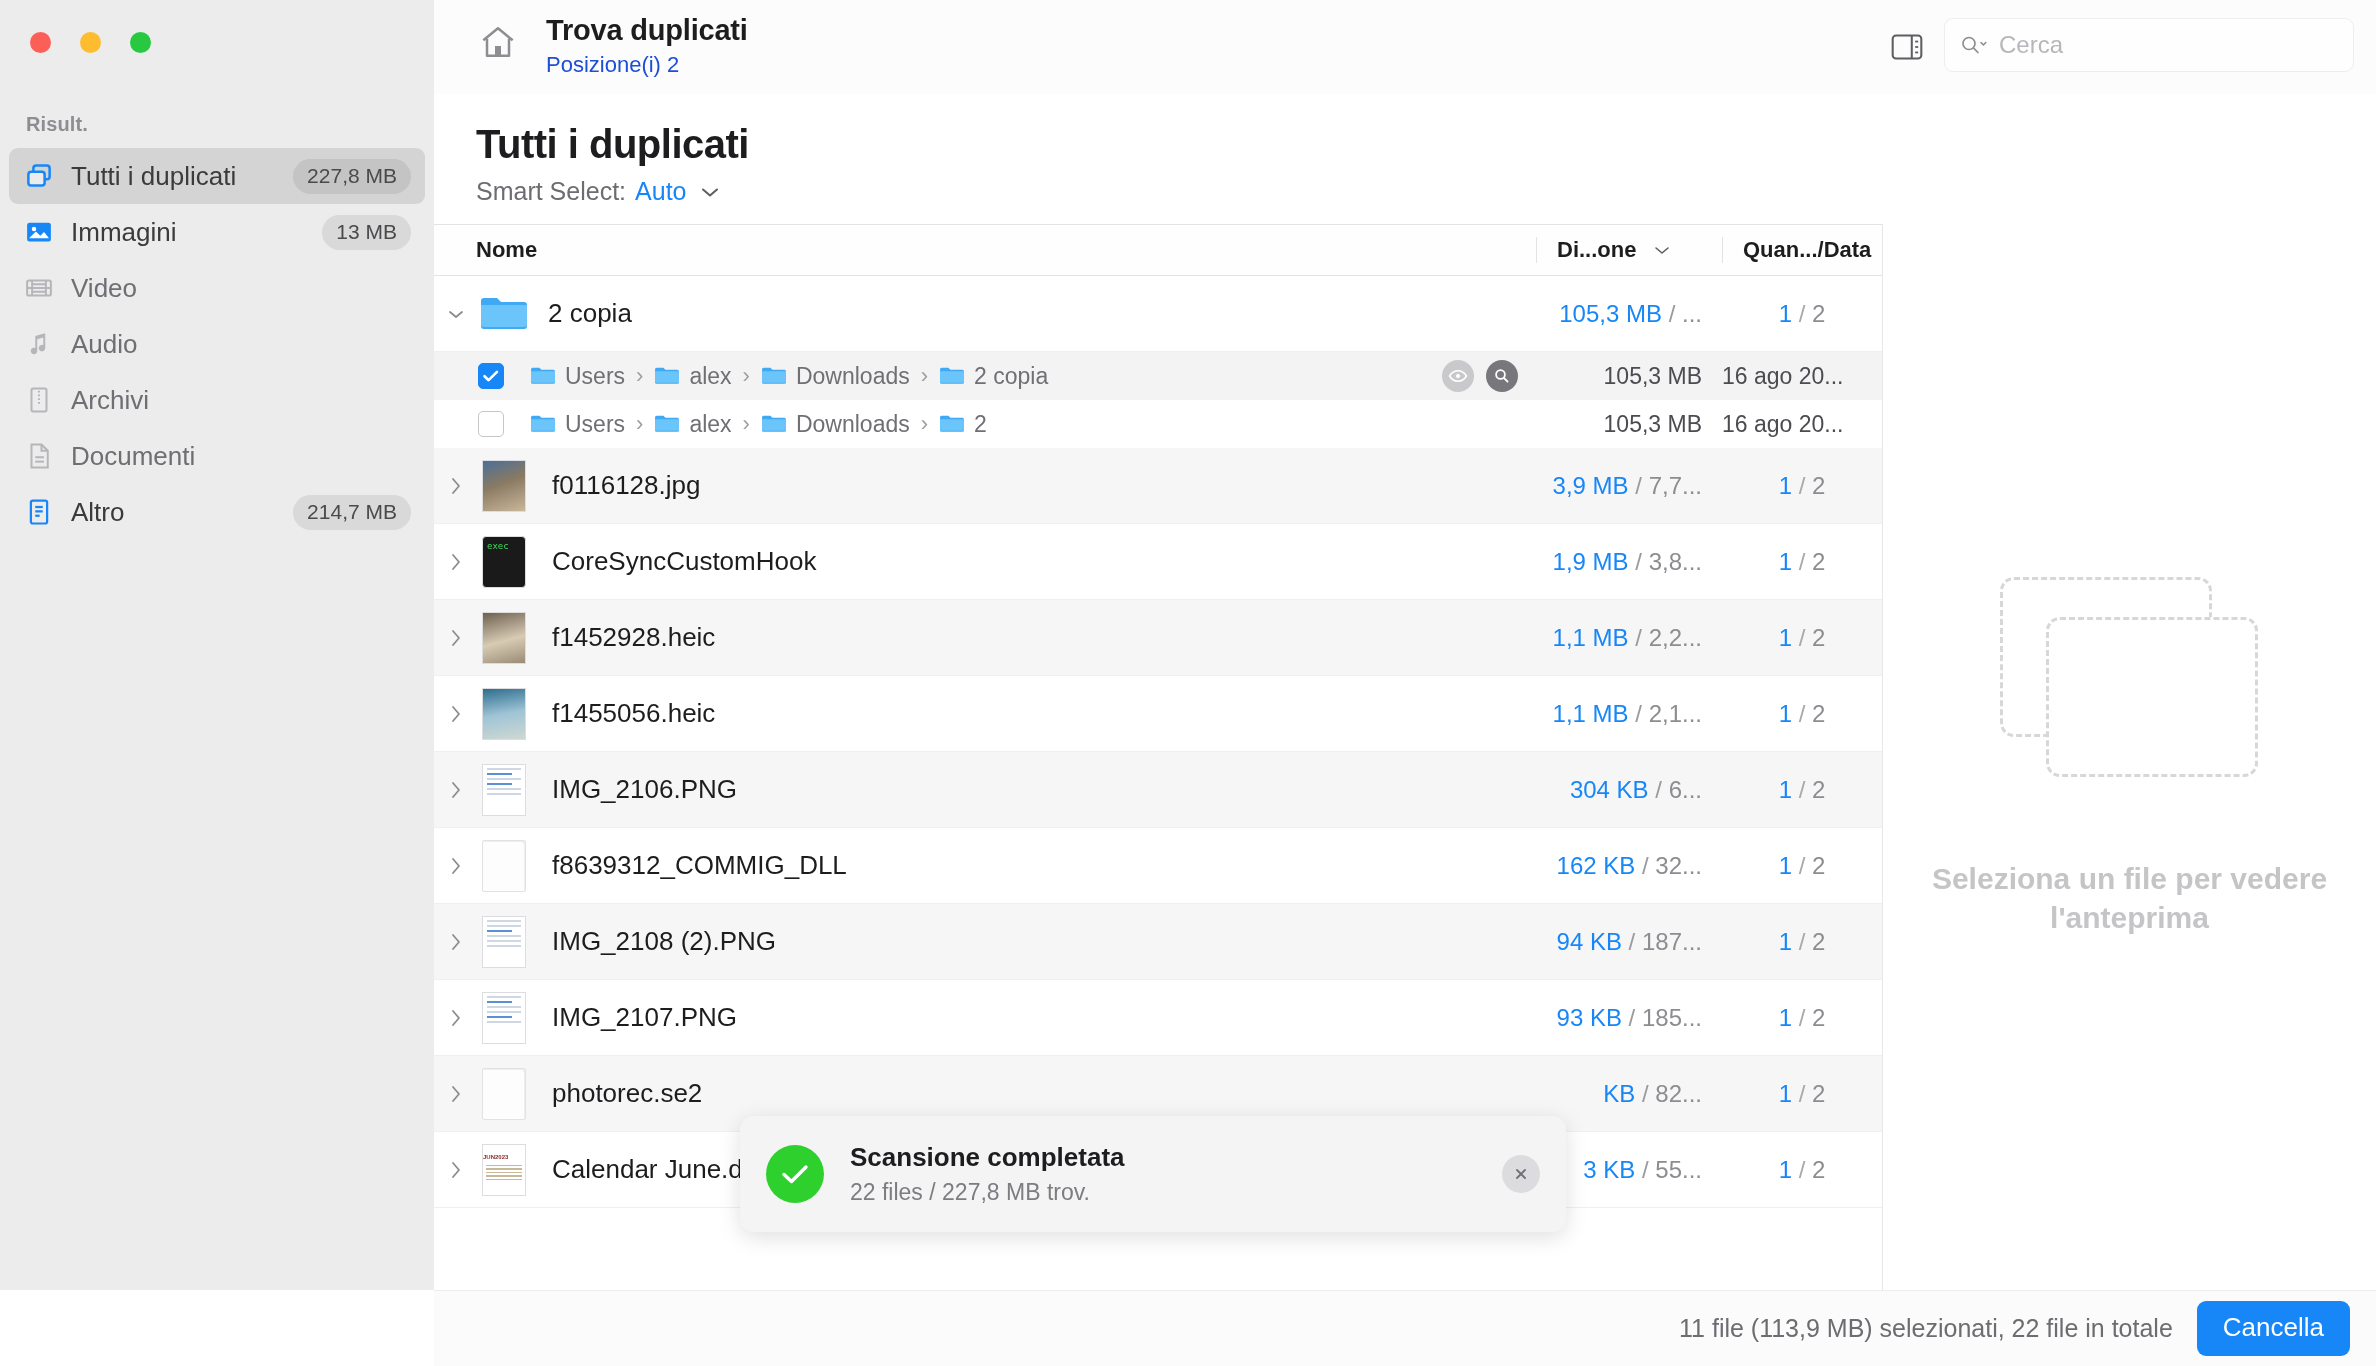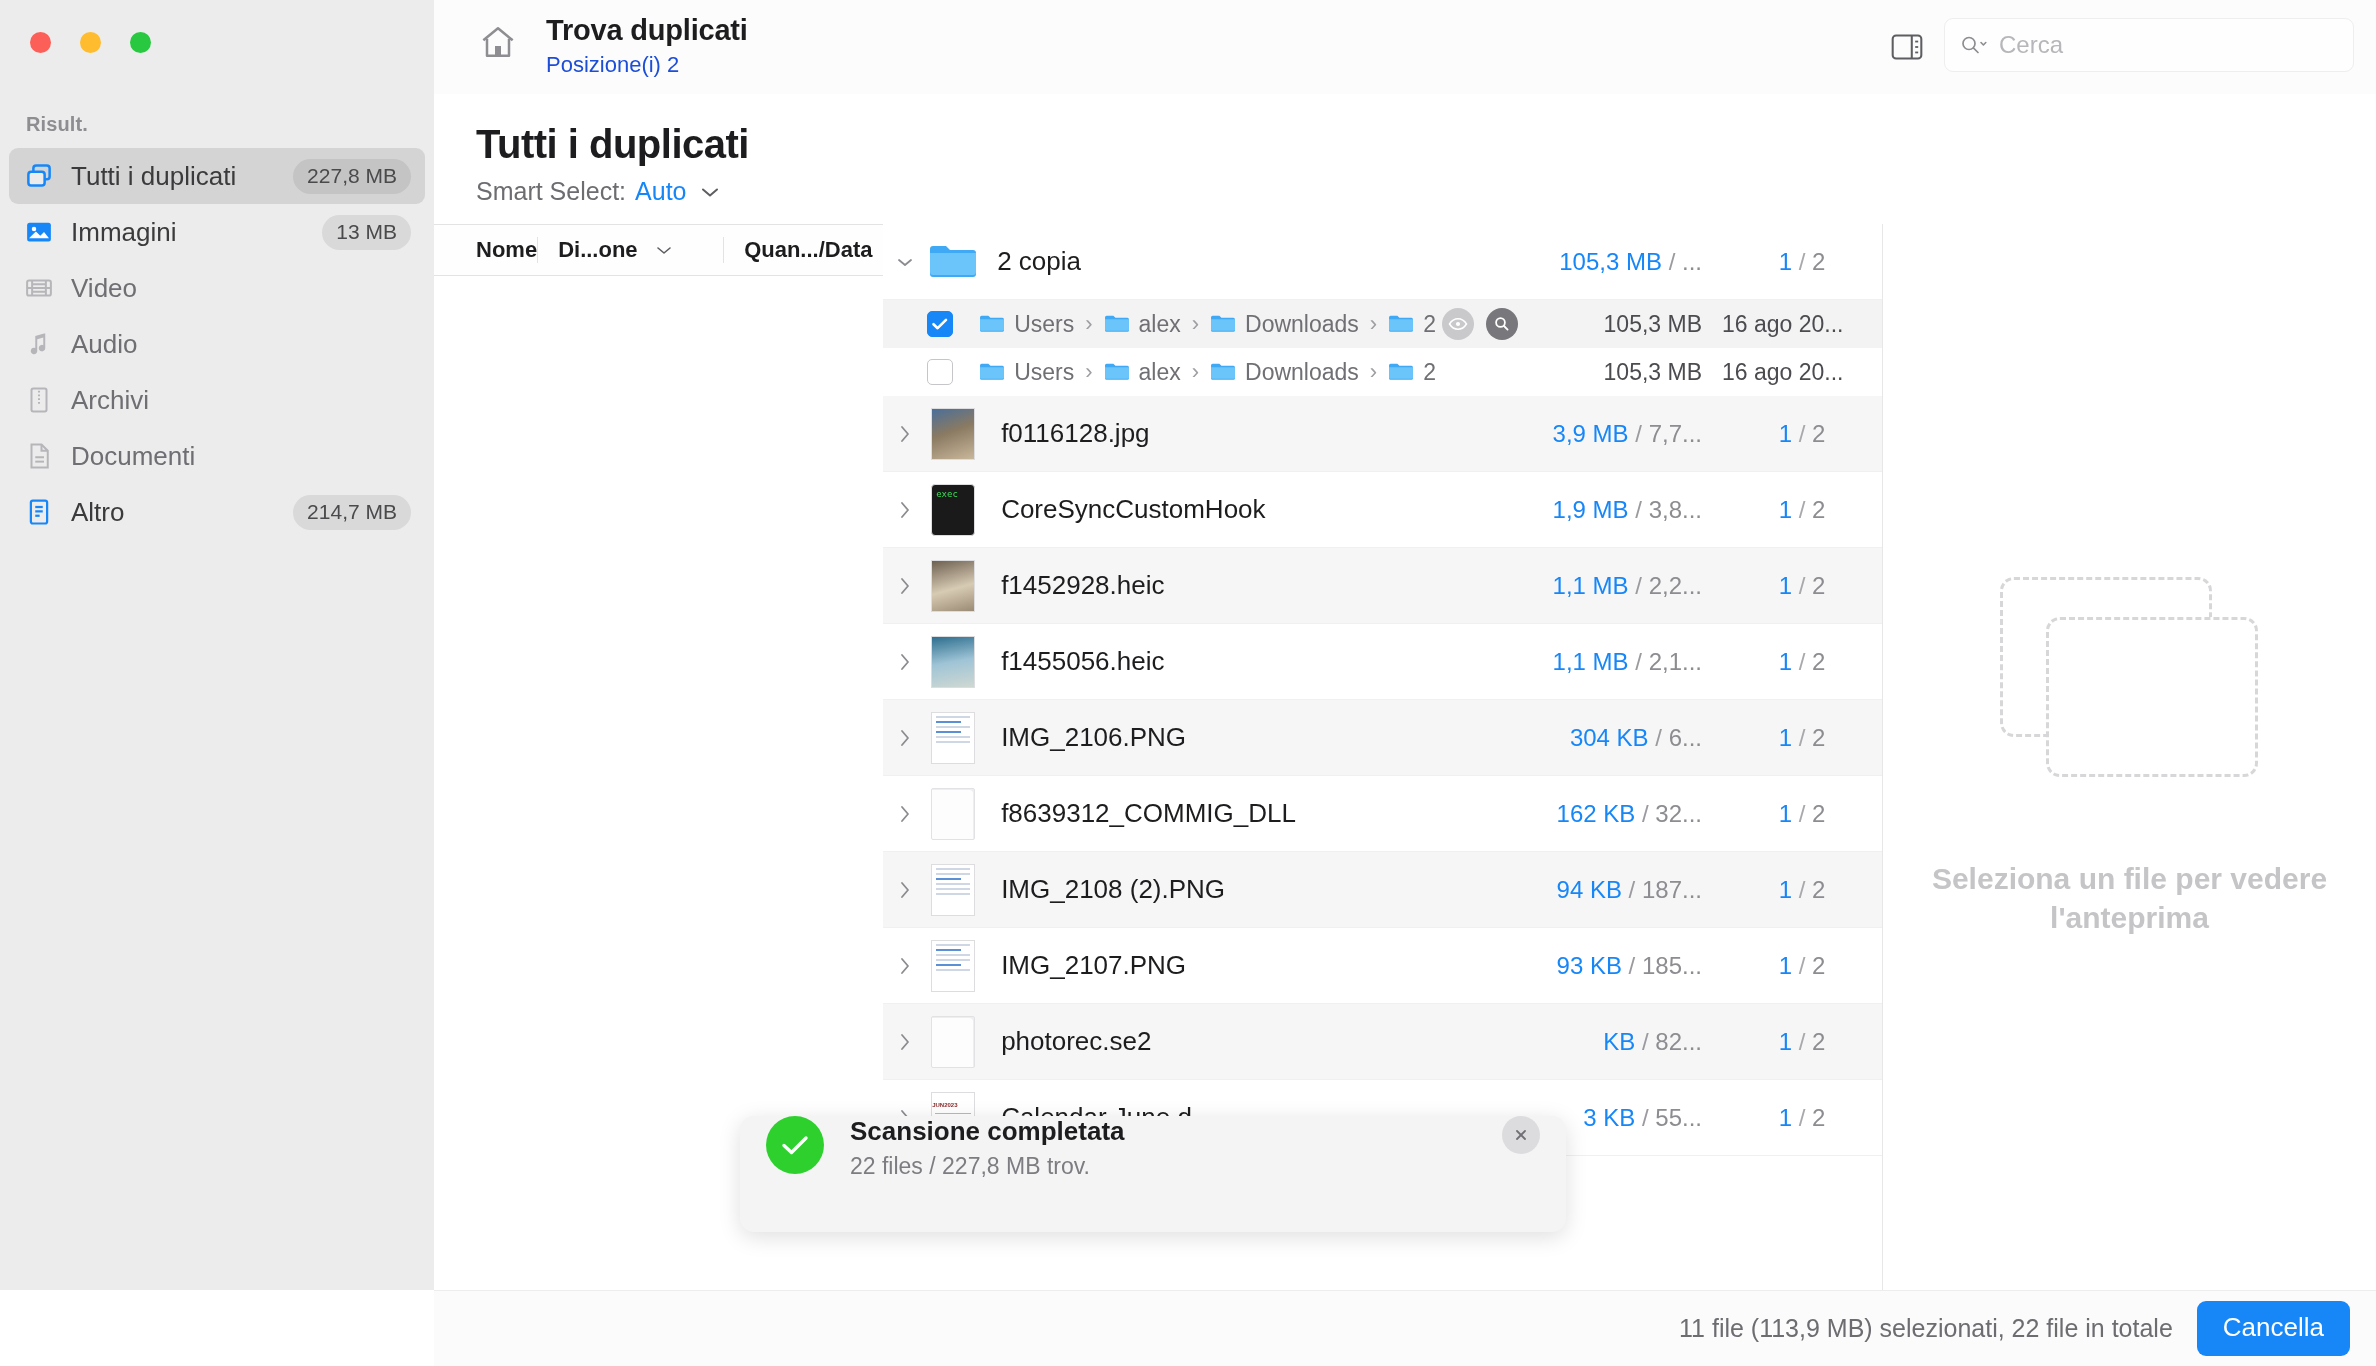--- a/index.html
+++ b/index.html
@@ -88,21 +88,21 @@
   .page-head { padding: 28px 0 18px 42px; background: #fff; flex: 0 0 auto; }
   .page-title { font-size: 40px; font-weight: bold; color: #1d1d1f; letter-spacing: -0.5px; }
   .smart-row { margin-top: 10px; display: flex; align-items: center; font-size: 25px; }
   .smart-label { color: #6c6c71; }
   .smart-value { color: #1787f8; margin-left: 9px; }
   .smart-chev { margin-left: 12px; display: flex; align-items: center; }
 
   
   .split { flex: 1; display: flex; min-height: 0; position: relative; }
   .table-pane { width: 1449px; flex: 0 0 1449px; border-right: 1px solid #e7e7e8;
-                display: flex; flex-direction: row; min-height: 0; background: #fff; }
+                display: flex; flex-direction: column; min-height: 0; background: #fff; }
 
   .thead {
     height: 52px; flex: 0 0 52px;
     display: flex; align-items: center;
     border-top: 1px solid #e3e3e4; border-bottom: 1px solid #e3e3e4;
     background: #fefefe; font-size: 22px; color: #1d1d1f; font-weight: 600;
   }
   .th-name { flex: 1; padding-left: 42px; }
   .th-size { width: 186px; flex: 0 0 186px; border-left: 1px solid #e3e3e4;
              display: flex; align-items: center; padding-left: 20px; }
@@ -172,21 +172,21 @@
   .ph-front { width: 212px; height: 160px; left: 46px; top: 40px; background: #fff; }
   .ph-text { font-size: 30px; font-weight: bold; color: #c5c5c8; text-align: center;
              line-height: 1.3; max-width: 470px; }
 
   
   .toast {
     position: absolute; left: 740px; top: 1116px;
     width: 826px; height: 116px;
     background: #f4f4f5; border-radius: 14px;
     box-shadow: 0 5px 22px rgba(0,0,0,0.13);
-    display: flex; align-items: flex-start; padding: 0 26px;
+    display: flex; align-items: center; padding: 0 26px;
     z-index: 30;
   }
   .toast-ico { width: 58px; height: 58px; border-radius: 50%; background: #2ed02e;
                display: flex; align-items: center; justify-content: center; flex: 0 0 58px;
                margin-right: 26px; }
   .toast-body { flex: 1; }
   .toast-title { font-size: 26px; font-weight: bold; color: #1d1d1f; margin-bottom: 6px; }
   .toast-sub { font-size: 23px; color: #7c7c81; }
   .toast-close { width: 38px; height: 38px; border-radius: 50%; background: #dcdcde;
                  display:flex; align-items:center; justify-content:center; flex: 0 0 38px; }

